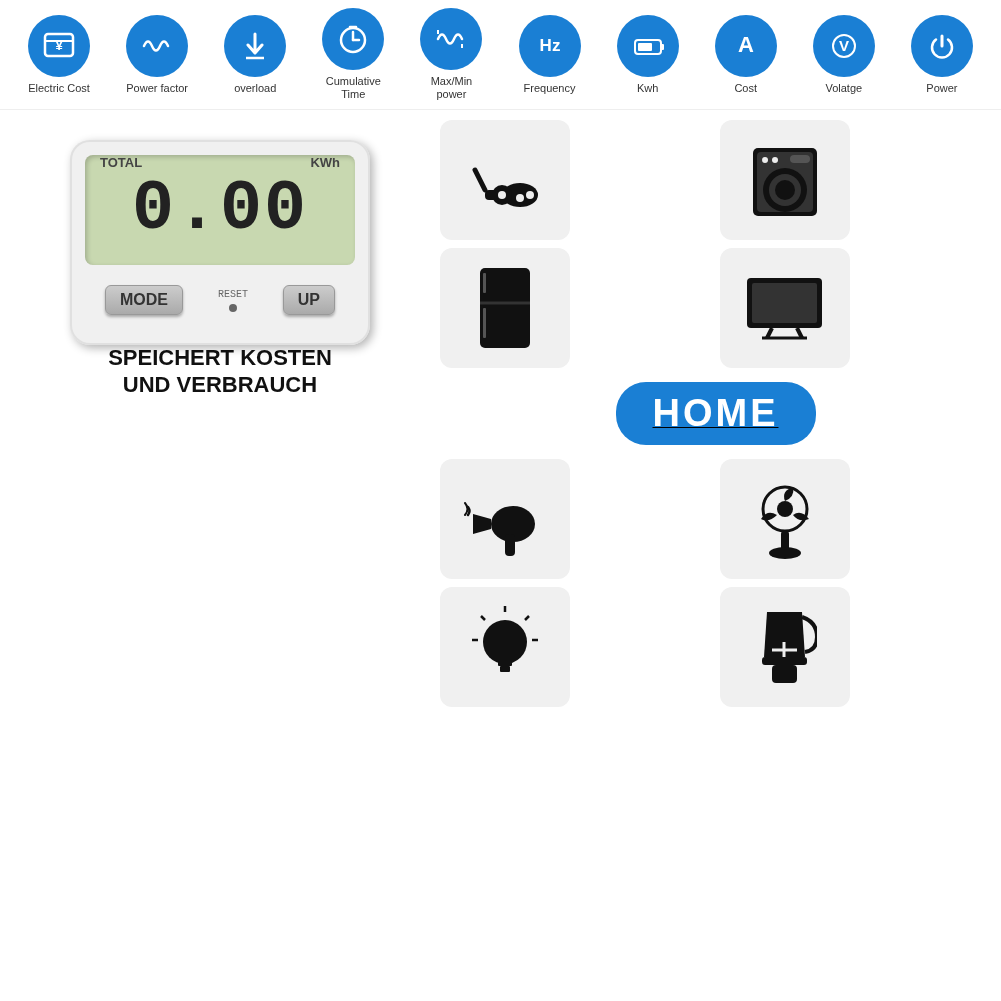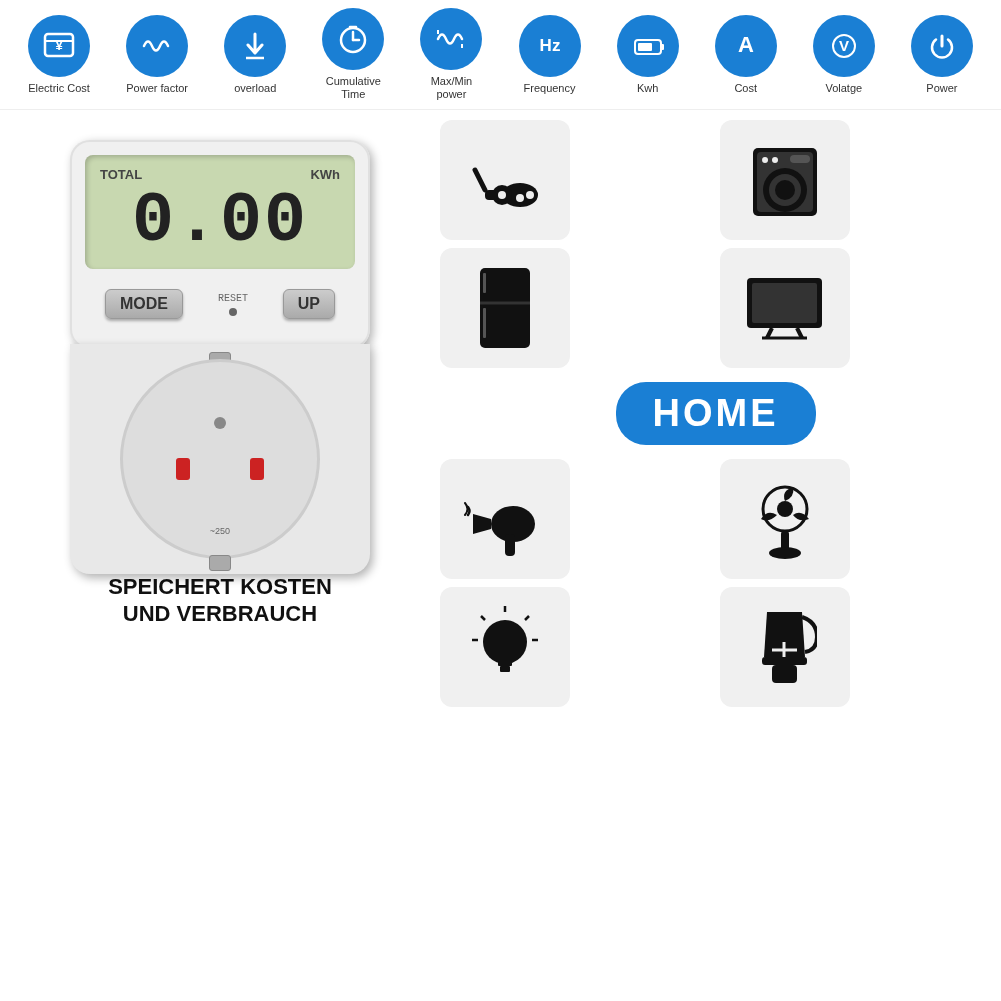--- a/index.html
+++ b/index.html
@@ -67,21 +67,21 @@
       background: #f0f0f0;
       border-radius: 20px;
       padding: 15px;
       box-shadow: 3px 3px 10px rgba(0,0,0,0.3), inset 0 0 0 2px #e0e0e0;
       position: relative;
     }
 
     .lcd-screen {
       background: #c8d8b0;
       border-radius: 8px;
-      padding: 12px 15px;
+      padding: 0 15px;
       margin-bottom: 15px;
       box-shadow: inset 2px 2px 5px rgba(0,0,0,0.2);
       min-height: 110px;
       position: relative;
     }
 
     .lcd-labels {
       display: flex;
       justify-content: space-between;
       font-size: 13px;
@@ -383,34 +383,20 @@
       <div class="buttons-row">
         <button class="btn-device">MODE</button>
         <div style="text-align:center">
           <div class="reset-label">RESET</div>
           <div class="led-dot"></div>
         </div>
         <button class="btn-device">UP</button>
       </div>
     </div>
 
-    <div class="socket-area">
-      <div class="socket-clip-top"></div>
-      <div class="socket-circle">
-        <div style="position:relative; width:100%; height:100%; display:flex; align-items:center; justify-content:center;">
-          <div class="socket-ground-pin"></div>
-          <div class="socket-holes" style="margin-top:20px">
-            <div class="socket-hole"></div>
-            <div class="socket-hole"></div>
-          </div>
-          <div style="position:absolute; bottom:20px; font-size:9px; color:#666;">~<span>250</span></div>
-        </div>
-      </div>
-      <div class="socket-clip-bottom"></div>
-    </div>
 
     <div class="bottom-text">
       <div class="bottom-text-main">SPEICHERT KOSTEN</div>
       <div class="bottom-text-main">UND VERBRAUCH</div>
     </div>
   </div>
 
   <div class="right-side">
 
     <div class="appliance-grid">
@@ -454,21 +440,21 @@
         <svg width="85" height="70" viewBox="0 0 85 70">
           <rect x="5" y="5" width="75" height="50" rx="4" fill="#111"></rect>
           <rect x="10" y="10" width="65" height="40" rx="2" fill="#333"></rect>
           <line x1="30" y1="55" x2="25" y2="65" stroke="#111" stroke-width="4"></line>
           <line x1="55" y1="55" x2="60" y2="65" stroke="#111" stroke-width="4"></line>
           <line x1="20" y1="65" x2="65" y2="65" stroke="#111" stroke-width="3"></line>
         </svg>
       </div>
     </div>
 
-    <div style="display:flex; justify-content:flex-start; margin: 2px 0;">
+    <div style="display:flex; justify-content:flex-start; margin: 2px 0; text-decoration: underline;">
       <div class="home-badge">
         <span class="home-badge-text">HOME</span>
       </div>
     </div>
 
     <div class="appliance-grid">
       <div class="appliance-card">
         <svg width="85" height="80" viewBox="0 0 85 80">
 
           <ellipse cx="50" cy="45" rx="22" ry="18" fill="#111"></ellipse>

